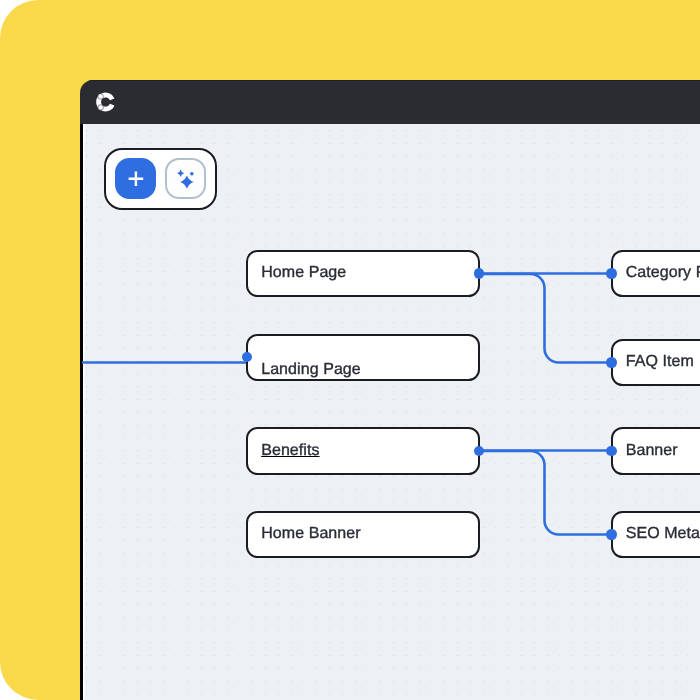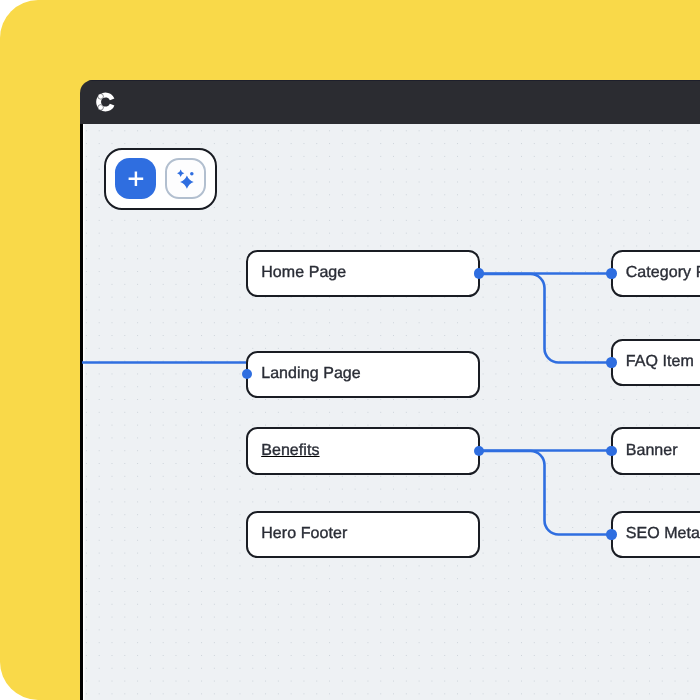--- a/index.html
+++ b/index.html
@@ -101,30 +101,30 @@
             <path d="M 21.91 17.41 Q 23.8 22.2 28.66 24.06 Q 23.8 25.92 21.91 30.71 Q 20.02 25.92 15.16 24.06 Q 20.02 22.2 21.91 17.41 Z" fill="#2f6ee0"></path>
             <circle cx="26.81" cy="15.76" r="1.75" fill="#2f6ee0"></circle>
           </svg>
         </div>
 
       </div>
     <div class="node" style="left: 163px; top: 126.1px; width: 234px;">
           <span class="label">Home Page</span>
           <div class="port right"></div>
         </div>
-        <div class="node" style="left: 163px; top: 227px; width: 234px;">
+        <div class="node" style="left: 163px; top: 210px; width: 234px; align-items: flex-end;">
           <span class="label">Landing Page</span>
           <div class="port left"></div>
         </div>
         <div class="node" style="left: 163px; top: 303.6px; width: 234px; text-decoration: underline;">
           <span class="label">Benefits</span>
           <div class="port right"></div>
         </div>
         <div class="node" style="left: 163px; top: 387.1px; width: 234px;">
-          <span class="label">Hero Footer</span>
+          <span class="label">Home Banner</span>
         </div>
         <div class="node" style="left: 527.5px; top: 126.1px; width: 234px;">
           <span class="label">Category Page</span>
           <div class="port left"></div>
         </div>
         <div class="node" style="left: 527.5px; top: 215.1px; width: 234px;">
           <span class="label">FAQ Item</span>
           <div class="port left"></div>
         </div>
         <div class="node" style="left: 527.5px; top: 303.6px; width: 234px;">

